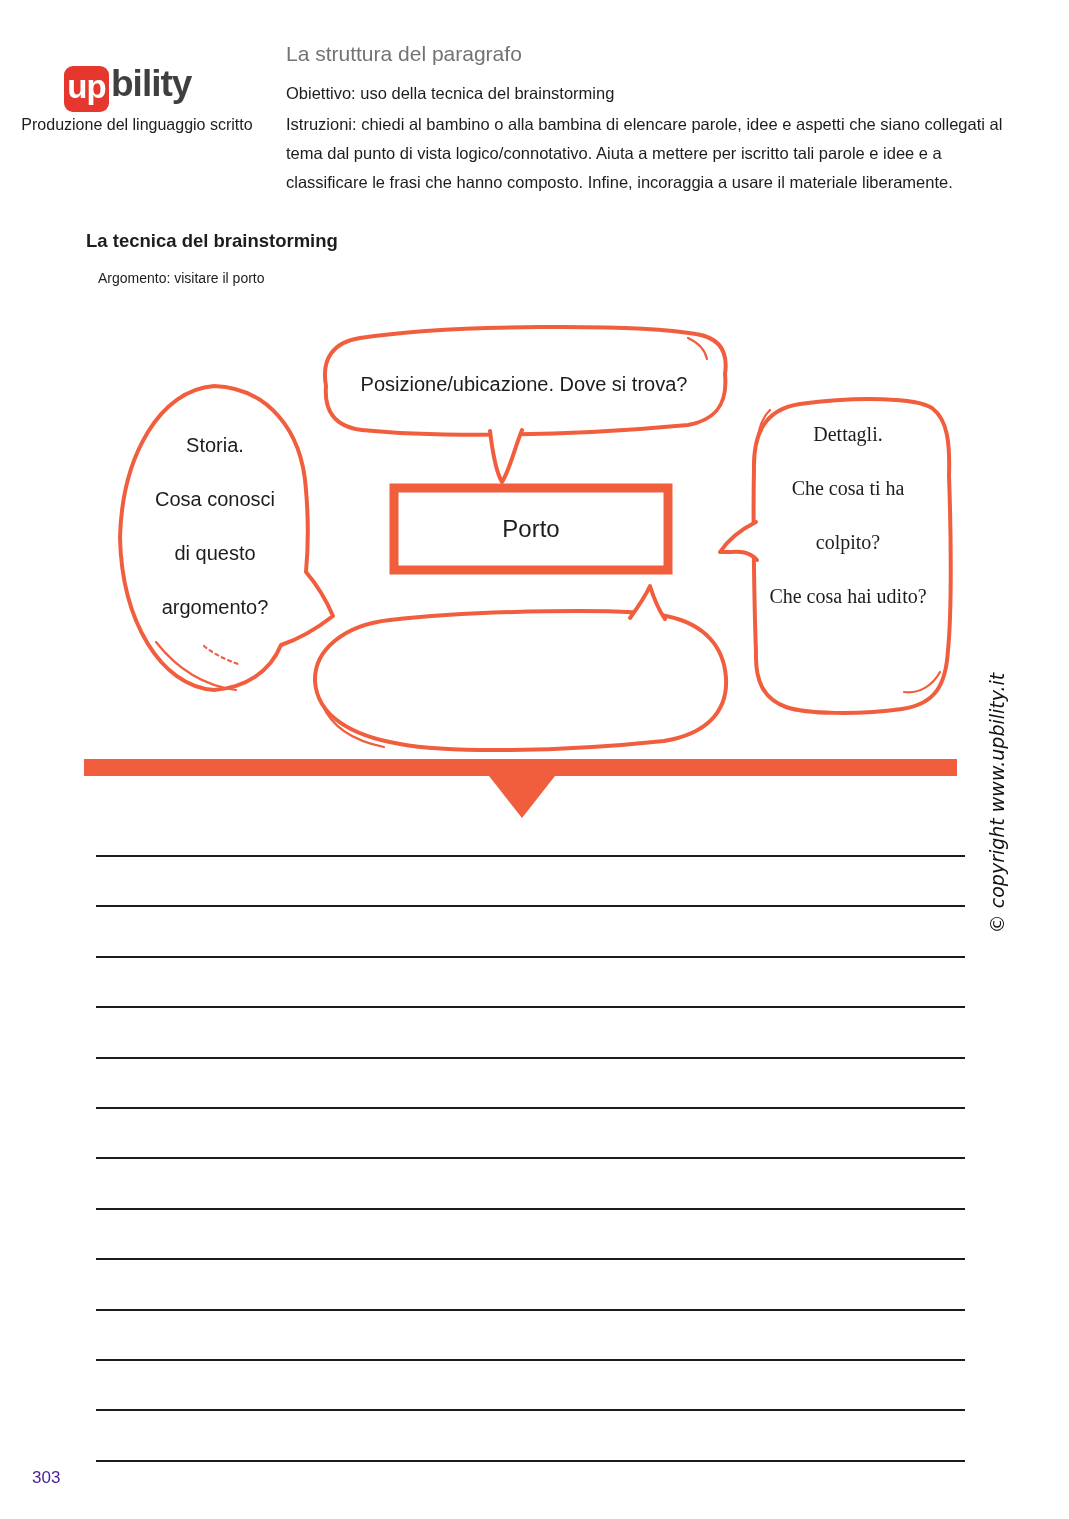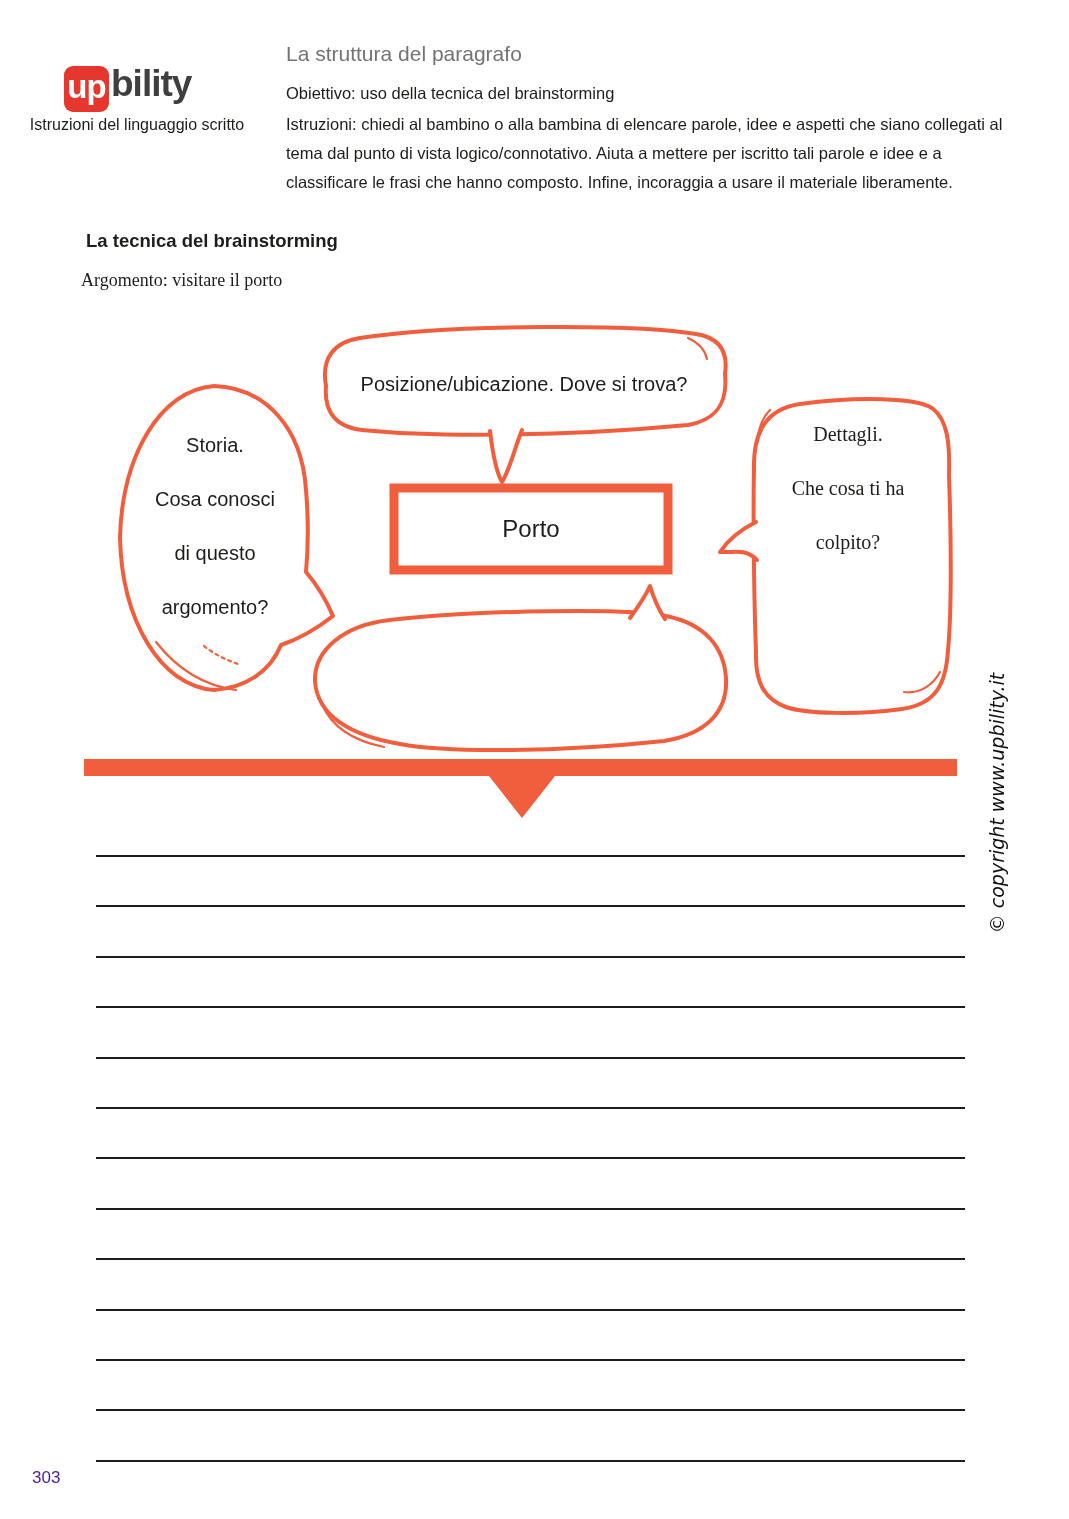--- a/index.html
+++ b/index.html
@@ -11,21 +11,21 @@
     border-radius:9px;color:#fff;font-weight:bold;font-size:33px;display:flex;align-items:center;
     justify-content:center;letter-spacing:-1px;line-height:1;padding-bottom:6px;box-sizing:border-box;}
   .logo-name{position:absolute;left:111px;top:63px;font-size:37px;font-weight:bold;color:#3f3f3f;letter-spacing:-1px;}
   .logo-tagline{position:absolute;left:8px;top:116px;width:258px;text-align:center;font-size:16px;color:#1d1d1b;}
 
   .doc-title{position:absolute;left:286px;top:42px;font-size:21px;color:#737373;}
   .objective{position:absolute;left:286px;top:84px;font-size:16.5px;}
   .instructions{position:absolute;left:286px;top:110px;width:730px;font-size:16.5px;line-height:29px;}
 
   .section-heading{position:absolute;left:86px;top:230px;font-size:18.5px;font-weight:bold;}
-  .topic{position:absolute;left:81px;top:270px;font-size:18px;font-family:Liberation Serif, serif;}
+  .topic{position:absolute;left:98px;top:270px;font-size:14px;}
 
   
   .diagram-svg{position:absolute;left:0;top:310px;width:1069px;height:470px;}
   .bubble-outline{fill:#ffffff;stroke:#f15e3d;stroke-width:4;stroke-linecap:round;stroke-linejoin:round;}
   .bubble-tail{fill:#ffffff;stroke:#f15e3d;stroke-width:4;stroke-linecap:round;stroke-linejoin:round;}
   .accent{fill:none;stroke:#f15e3d;stroke-width:2.2;stroke-linecap:round;}
   .center-rect{fill:#ffffff;stroke:#f15e3d;stroke-width:9;}
 
   .bubble-text{position:absolute;font-size:20px;color:#1d1d1b;text-align:center;}
   .bt-posizione{left:323px;top:333px;width:402px;height:102px;display:flex;align-items:center;justify-content:center;}
@@ -50,21 +50,21 @@
 
   .page-number{position:absolute;left:32px;top:1468px;font-size:17px;color:#4c1d95;}
 </style>
 </head>
 <body>
 
 <div class="page">
 
   <div class="logo-badge">up</div>
   <div class="logo-name">bility</div>
-  <div class="logo-tagline">Istruzioni del linguaggio scritto</div>
+  <div class="logo-tagline">Produzione del linguaggio scritto</div>
 
   <div class="doc-title">La struttura del paragrafo</div>
   <div class="objective">Obiettivo: uso della tecnica del brainstorming</div>
   <div class="instructions">Istruzioni: chiedi al bambino o alla bambina di elencare parole, idee e aspetti che siano collegati al tema dal punto di vista logico/connotativo. Aiuta a mettere per iscritto tali parole e idee e a classificare le frasi che hanno composto. Infine, incoraggia a usare il materiale liberamente.</div>
 
   <div class="section-heading">La tecnica del brainstorming</div>
   <div class="topic">Argomento: visitare il porto</div>
 
   <svg class="diagram-svg" viewBox="0 0 1069 470">
 
@@ -98,20 +98,21 @@
   <div class="bubble-text bt-posizione">
     <span>Posizione/ubicazione. Dove si trova?</span>
   </div>
 
   <div class="center-label">Porto</div>
 
   <div class="bubble-text bt-dettagli">
     <div>Dettagli.</div>
     <div>Che cosa ti ha</div>
     <div>colpito?</div>
+    <div>Che cosa hai udito?</div>
   </div>
 
 
   <div class="divider-bar"></div>
   <div class="divider-arrow"></div>
 
   <div id="writing-lines">
       <div class="wline" style="top: 855px;"></div>
       <div class="wline" style="top: 905.4px;"></div>
       <div class="wline" style="top: 955.8px;"></div>

